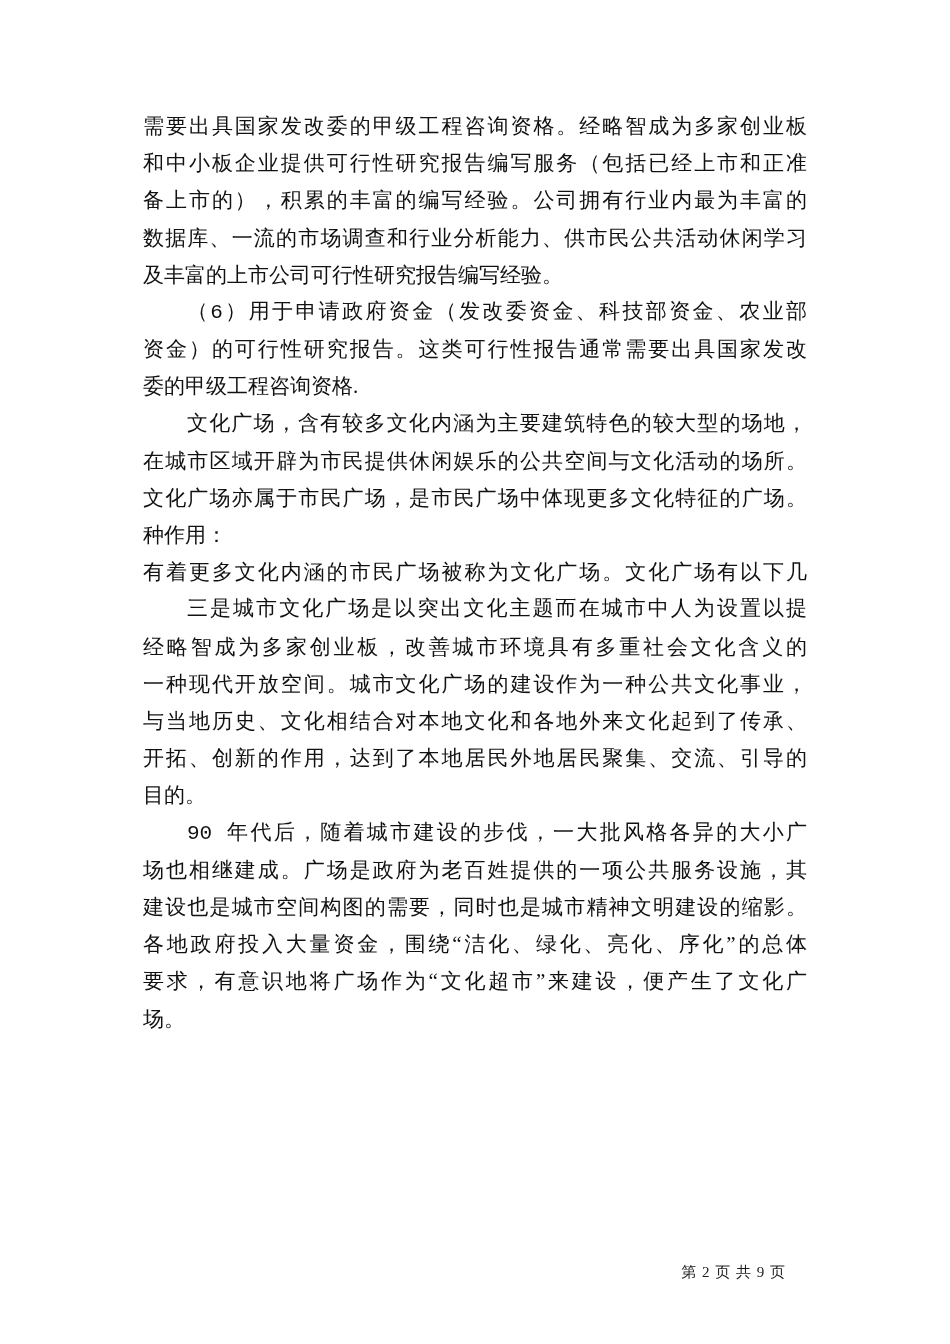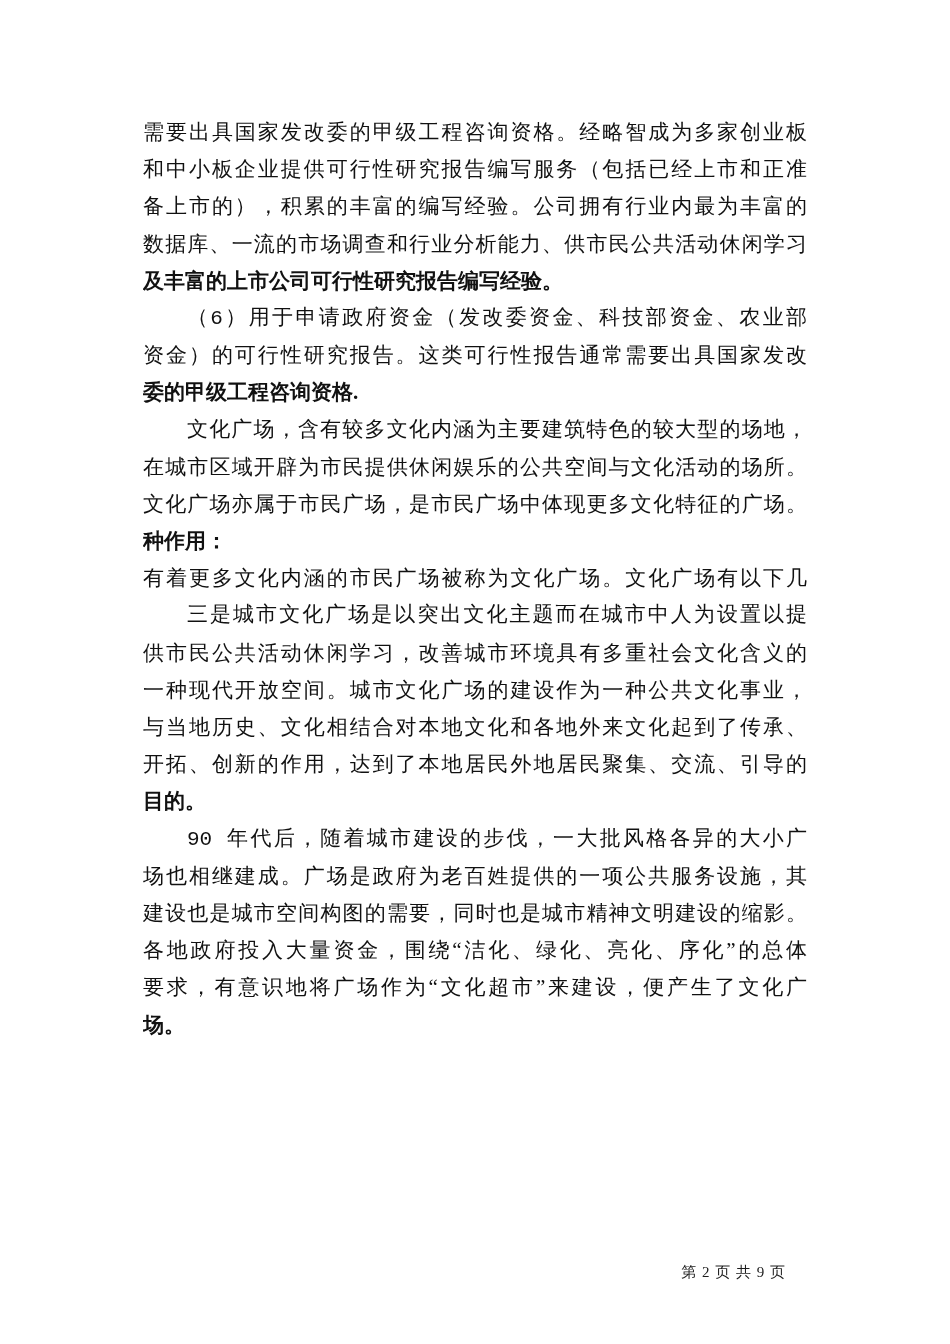--- a/index.html
+++ b/index.html
@@ -11,21 +11,21 @@
     position: relative;
     width: 950px;
     height: 1344px;
     background: #ffffff;
     overflow: hidden;
     font-family: "Liberation Serif", "DejaVu Serif", serif;
   }
   .doc-body {
     position: absolute;
     left: 143px;
-    top: 114px;
+    top: 108px;
     width: 664px;
     color: #111111;
   }
   .paragraph {
     margin: 0;
     padding: 0;
   }
   .text-line {
     height: 37.2px;
     line-height: 37.2px;
@@ -36,21 +36,20 @@
     overflow: hidden;
     white-space: nowrap;
   }
   .text-line.indent {
     padding-left: 44px;
     font-family: Liberation Mono, monospace;
   }
   .text-line.lastline {
     text-align: right;
     text-align-last: left;
-    font-weight: bold;
   }
   .page-footer {
     position: absolute;
     left: 143px;
     top: 1261px;
     width: 664px;
     text-align: right;
     padding-right: 0;
     box-sizing: border-box;
   }
@@ -84,21 +83,21 @@
       </div>
       <div class="paragraph">
         <div class="text-line indent">文化广场，含有较多文化内涵为主要建筑特色的较大型的场地，</div>
         <div class="text-line">在城市区域开辟为市民提供休闲娱乐的公共空间与文化活动的场所。</div>
         <div class="text-line">文化广场亦属于市民广场，是市民广场中体现更多文化特征的广场。</div>
         <div class="text-line lastline">种作用：</div>
         <div class="text-line">有着更多文化内涵的市民广场被称为文化广场。文化广场有以下几</div>
       </div>
       <div class="paragraph">
         <div class="text-line indent">三是城市文化广场是以突出文化主题而在城市中人为设置以提</div>
-        <div class="text-line">供市民公共活动休闲学习，改善城市环境具有多重社会文化含义的</div>
+        <div class="text-line">经略智成为多家创业板，改善城市环境具有多重社会文化含义的</div>
         <div class="text-line">一种现代开放空间。城市文化广场的建设作为一种公共文化事业，</div>
         <div class="text-line">与当地历史、文化相结合对本地文化和各地外来文化起到了传承、</div>
         <div class="text-line">开拓、创新的作用，达到了本地居民外地居民聚集、交流、引导的</div>
         <div class="text-line lastline">目的。</div>
       </div>
       <div class="paragraph">
         <div class="text-line indent">90 年代后，随着城市建设的步伐，一大批风格各异的大小广</div>
         <div class="text-line">场也相继建成。广场是政府为老百姓提供的一项公共服务设施，其</div>
         <div class="text-line">建设也是城市空间构图的需要，同时也是城市精神文明建设的缩影。</div>
         <div class="text-line">各地政府投入大量资金，围绕“洁化、绿化、亮化、序化”的总体</div>

